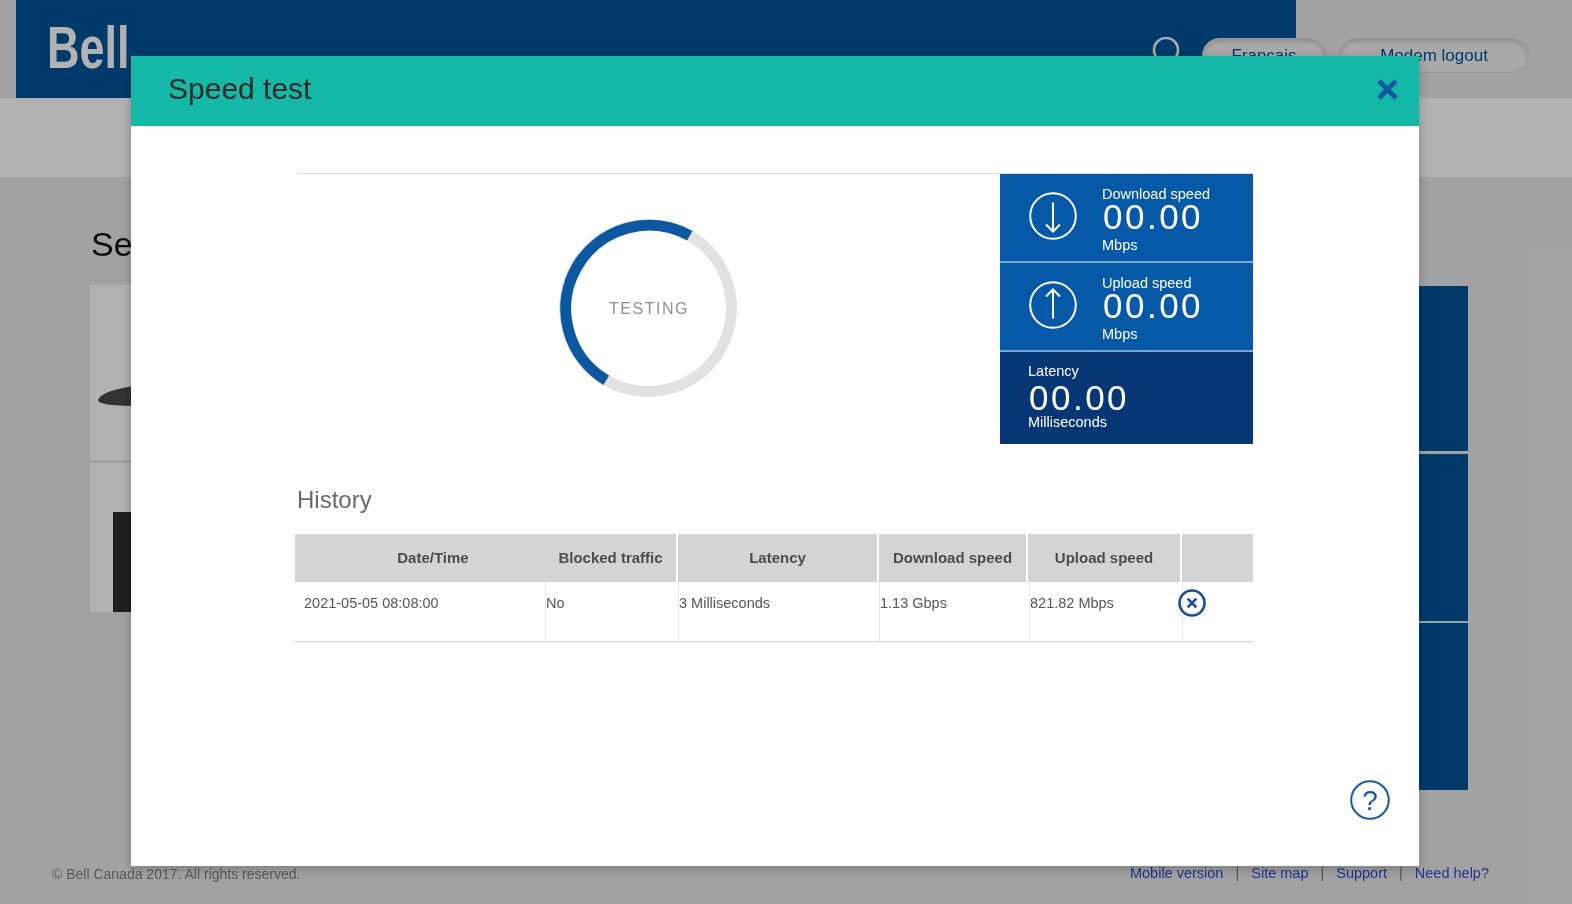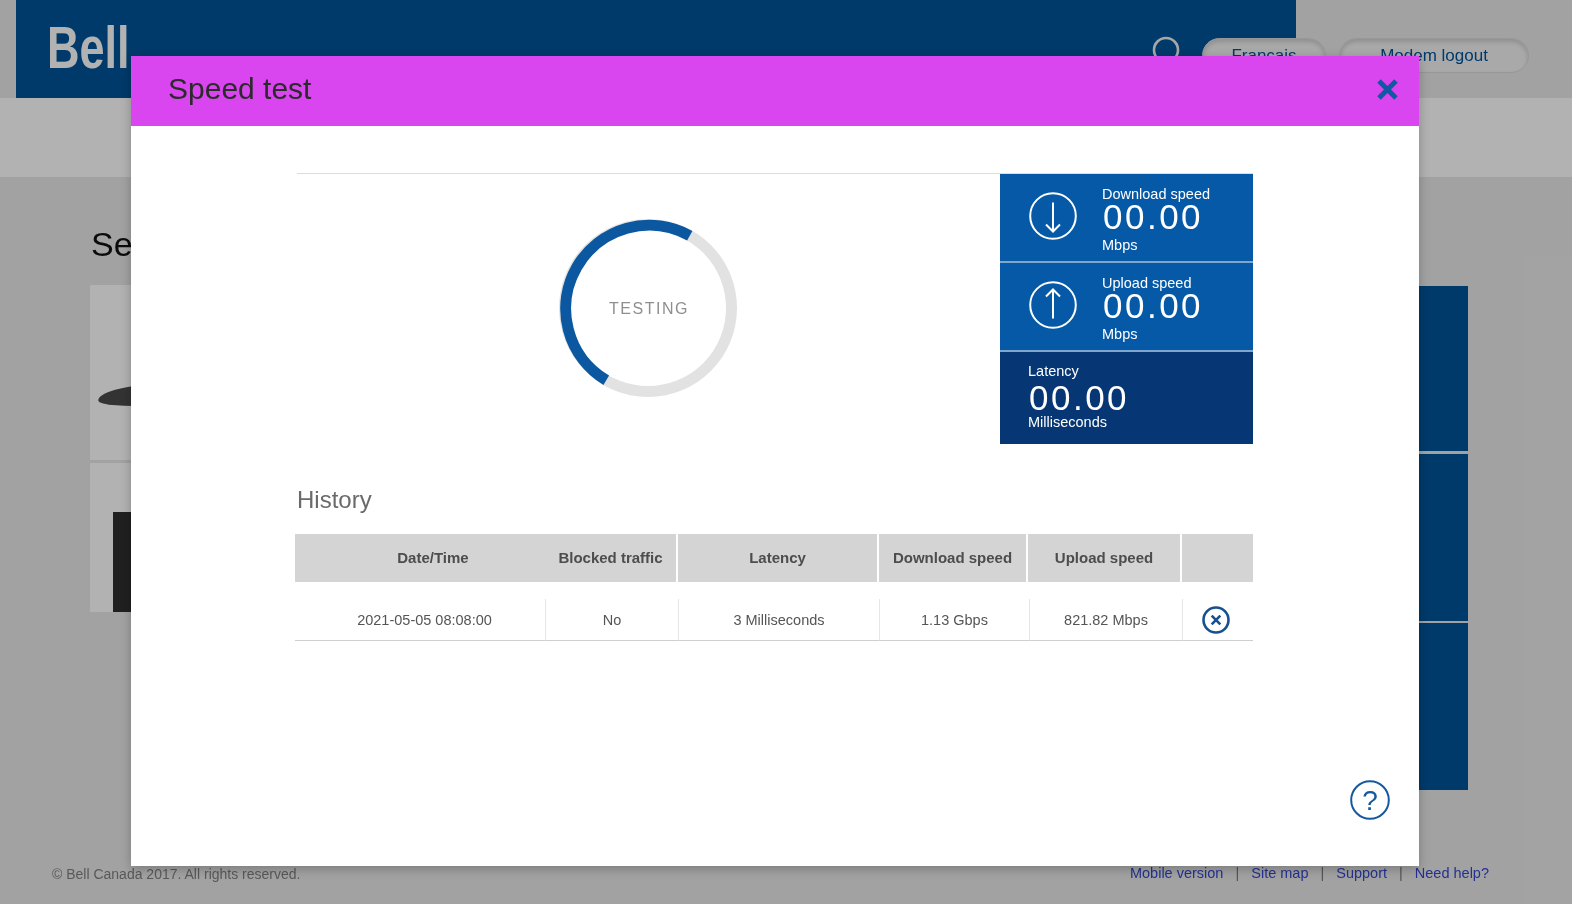--- a/index.html
+++ b/index.html
@@ -14,42 +14,42 @@
   #settings { position:absolute; left:91px; top:225px; font-size:34px; color:#111111; }
   .card { position:absolute; background:#ffffff; overflow:hidden; }
   .bluetile { position:absolute; background:#00549A; }
   #footL { position:absolute; left:52px; top:866px; font-size:14px; color:#808080; }
   #footR { position:absolute; right:83px; top:865px; font-size:14.5px; color:#3348D1; }
   #footR .sep { color:#777777; padding:0 12px; }
   
   #dim { position:absolute; inset:0; background:rgba(0,0,0,0.30); }
   
   #modal { position:absolute; left:131px; top:56px; width:1288px; height:810px; background:#ffffff; box-shadow:0 3px 10px rgba(0,0,0,0.25); }
-  #mhead { position:absolute; left:0; top:0; width:1288px; height:70px; background:#d946ef; }
+  #mhead { position:absolute; left:0; top:0; width:1288px; height:70px; background:#14b8a6; }
   #mtitle { position:absolute; left:37px; top:16px; font-size:30px; color:#2b2b2b; }
   #mclose { position:absolute; left:1246px; top:23px; width:21px; height:21px; }
   #hr1 { position:absolute; left:166px; top:117px; width:956px; height:1px; background:#dcdcdc; }
   #spinner { position:absolute; left:428px; top:163px; }
   #testing { position:absolute; left:428px; top:244px; width:180px; text-align:center; font-size:16px; letter-spacing:1.5px; color:#8f8f8f; }
   
   #panel { position:absolute; left:869px; top:118px; width:253px; }
   .mbox { position:relative; width:253px; background:#0559A6; color:#ffffff; }
   .mbox.dark { background:#063673; }
   .msep { width:253px; height:2px; background:#7fa6cd; }
   .micon { position:absolute; left:31px; top:20px; }
   .mlabel { position:absolute; left:102px; top:12px; font-size:14.5px; }
   .mnum  { position:absolute; left:103px; top:25px; font-size:35px; letter-spacing:2.5px; line-height:1; }
   .munit { position:absolute; left:102px; top:63px; font-size:14.5px; }
   
   #histT { position:absolute; left:166px; top:430px; font-size:24px; color:#6a6a6a; }
   #clearBtn { position:absolute; left:941px; top:425px; width:181px; height:33px; border:1px solid #17508F; border-radius:17px; color:#17508F; font-size:13.5px; text-align:center; line-height:31px; background:#ffffff; }
   
   #tbl { position:absolute; left:164px; top:478px; width:958px; }
   .th { position:absolute; top:0; height:48px; background:#D4D4D4; color:#4d4d4d; font-weight:bold; font-size:15px; text-align:center; line-height:48px; }
-  .td { position:absolute; top:65px; height:42px; background:#ffffff; color:#555555; font-size:14.5px; text-align:center; line-height:42px; border-bottom:1px solid #cfcfcf; }
+  .td { position:absolute; top:48px; height:60px; background:#ffffff; color:#555555; font-size:14.5px; line-height:42px; border-bottom:1px solid #cfcfcf; }
   #help { position:absolute; left:1219px; top:724px; width:40px; height:40px; }
 </style>
 </head>
 <body>
 <div id="page">
   <div id="topbar">
     <div id="bell">Bell</div>
     <svg class="abs" style="left:1136px;top:36px" width="30" height="30" viewBox="0 0 30 30">
       <circle cx="14" cy="14" r="12" fill="none" stroke="#f0f0f0" stroke-width="2.6"></circle>
     </svg>

